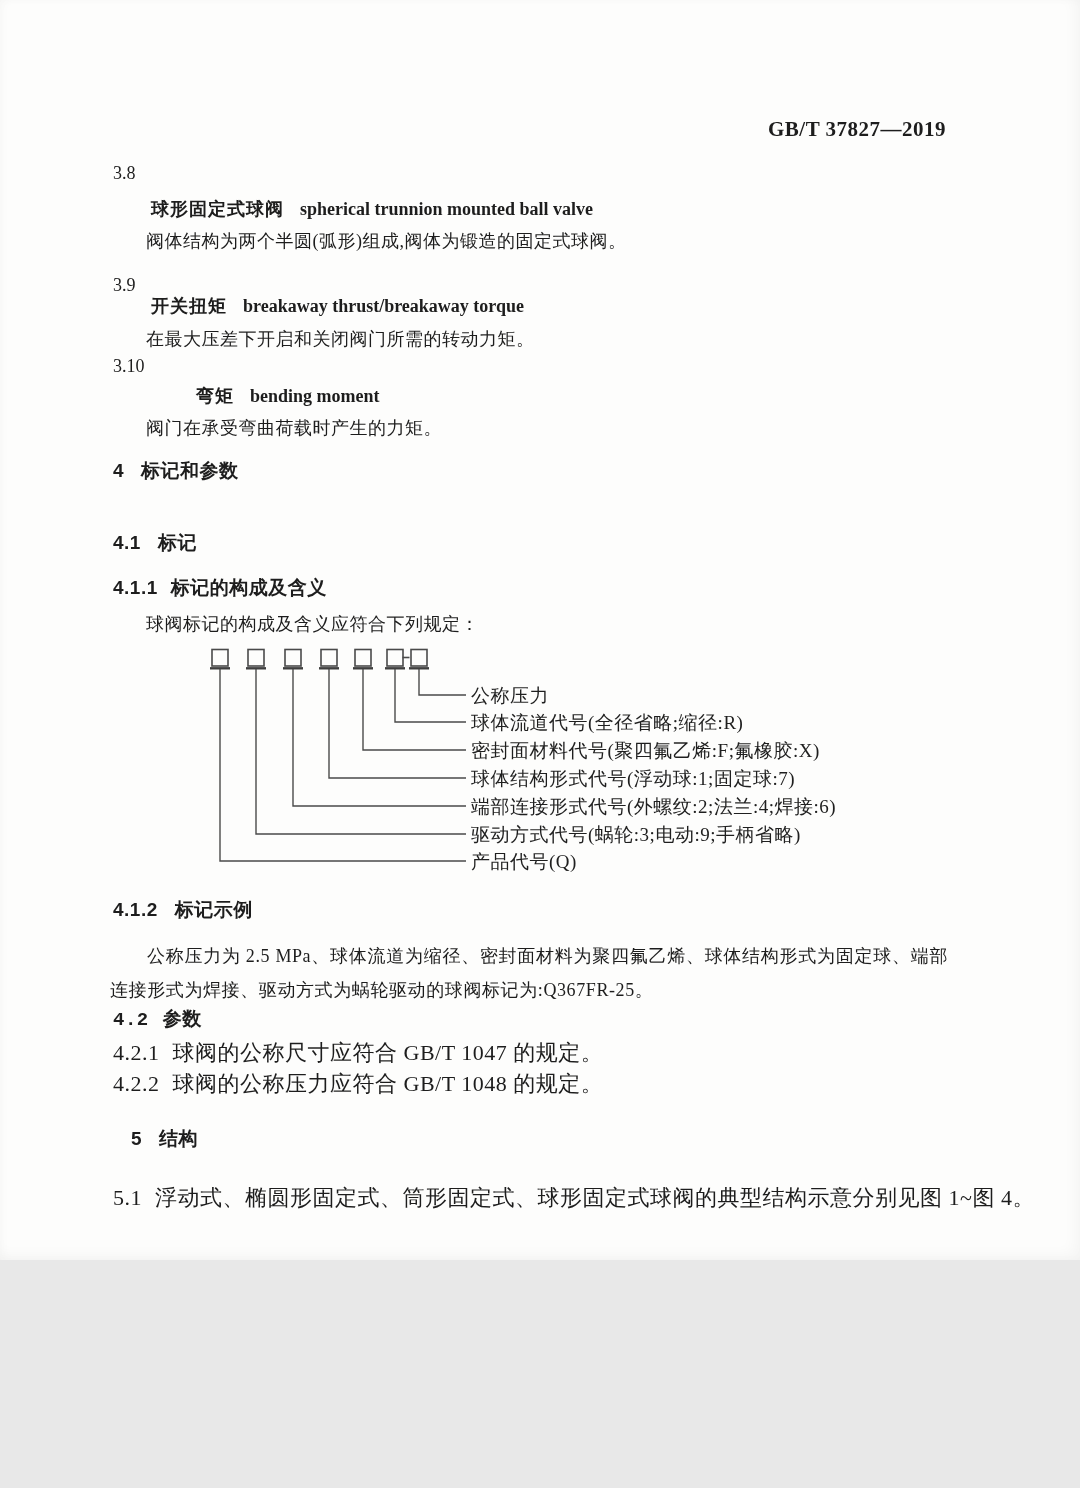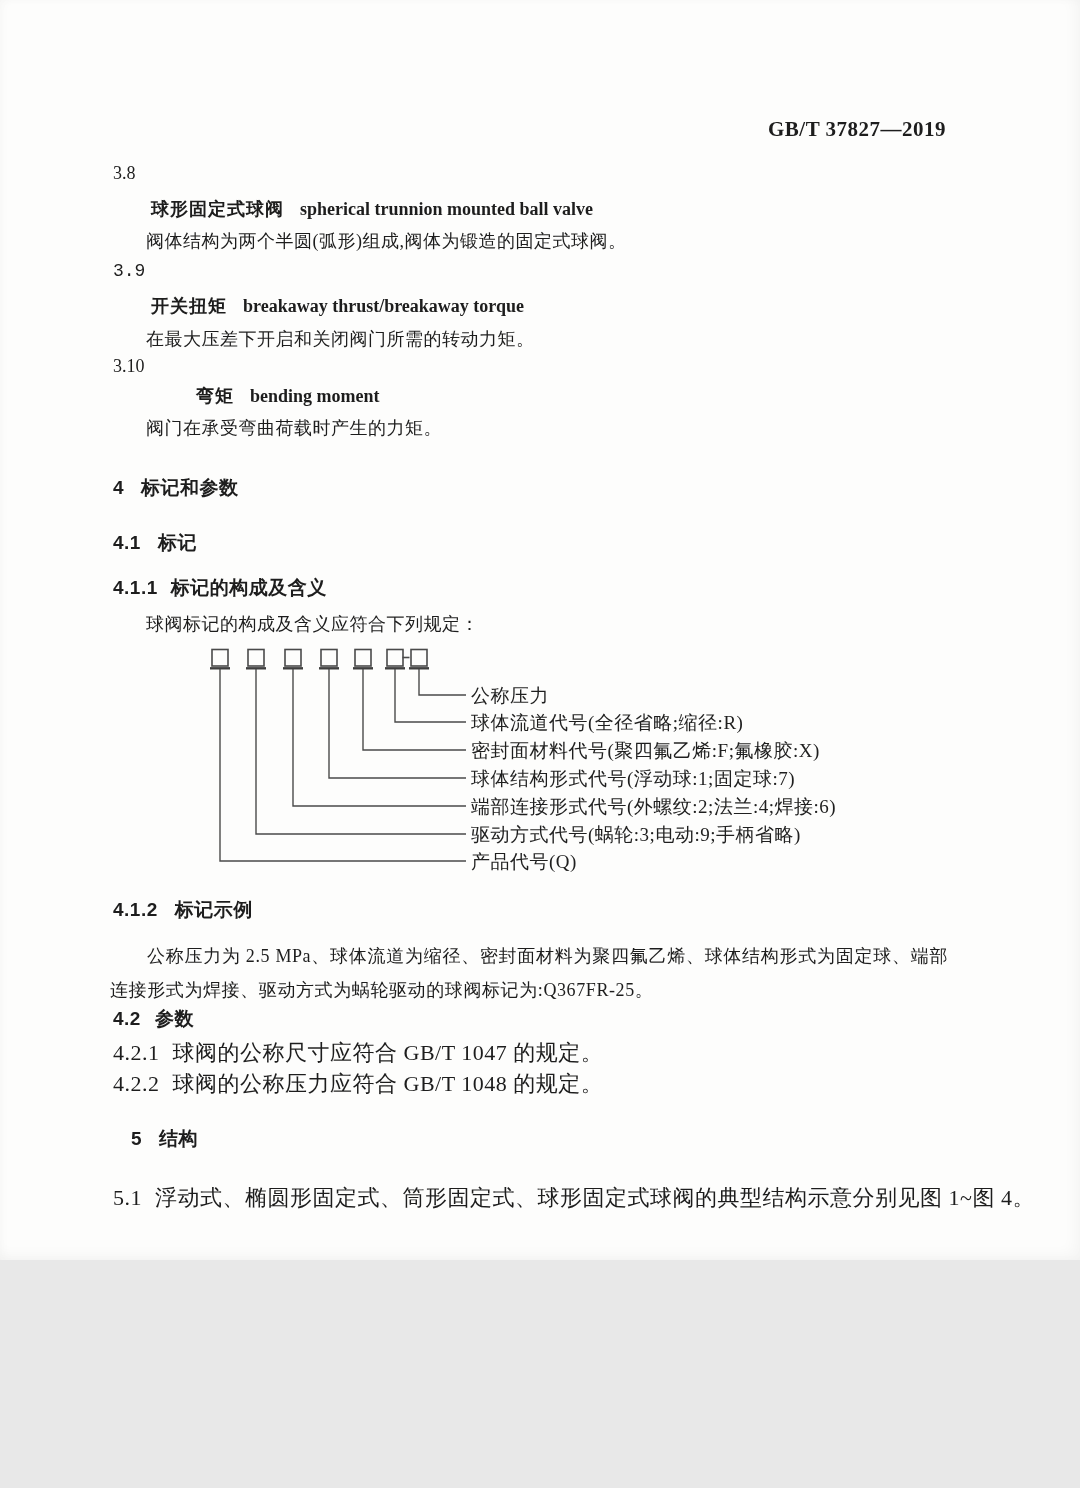--- a/index.html
+++ b/index.html
@@ -47,33 +47,33 @@
 <div class="page">
 
   <div class="abs std-code" style="left:768px; top:117px;">GB/T 37827—2019</div>
 
   <div class="abs clause-num" style="left:113px; top:163px;">3.8</div>
   <div class="abs body-text" style="left:146px; top:229px;">阀体结构为两个半圆(弧形)组成,阀体为锻造的固定式球阀。</div>
   <div class="abs term-line" style="left:151px; top:197px;">
     <span class="term-zh">球形固定式球阀</span><span class="term-en">spherical trunnion mounted ball valve</span>
   </div>
 
-  <div class="abs clause-num" style="left:113px; top:261px;font-family:Liberation Mono, monospace;">3.9</div>
+  <div class="abs clause-num" style="left:113px; top:275px;">3.9</div>
   <div class="abs term-line" style="left:151px; top:294px;">
     <span class="term-zh">开关扭矩</span><span class="term-en">breakaway thrust/breakaway torque</span>
   </div>
   <div class="abs body-text" style="left:146px; top:327px;">在最大压差下开启和关闭阀门所需的转动力矩。</div>
 
   <div class="abs clause-num" style="left:113px; top:356px;">3.10</div>
   <div class="abs term-line" style="left:151px; top:384px;margin-left:45px;">
     <span class="term-zh">弯矩</span><span class="term-en">bending moment</span>
   </div>
   <div class="abs body-text" style="left:146px; top:416px;">阀门在承受弯曲荷载时产生的力矩。</div>
 
-  <div class="abs heading" style="left:113px; top:475px;">
+  <div class="abs heading" style="left:113px; top:458px;">
     <span class="num">4</span><span>标记和参数</span>
   </div>
 
   <div class="abs heading" style="left:113px; top:530px;">
     <span class="num">4.1</span><span>标记</span>
   </div>
 
   <div class="abs heading" style="left:113px; top:575px;">
     <span class="num" style="margin-right:13px;">4.1.1</span><span>标记的构成及含义</span>
   </div>
@@ -118,21 +118,21 @@
     <text x="471" y="227.5">产品代号(Q)</text>
   </svg>
 
   <div class="abs heading" style="left:113px; top:897px;">
     <span class="num" style="">4.1.2</span><span>标记示例</span>
   </div>
 
   <div class="abs para" style="left:110px; top:940px; width:838px;">公称压力为 2.5 MPa、球体流道为缩径、密封面材料为聚四氟乙烯、球体结构形式为固定球、端部连接形式为焊接、驱动方式为蜗轮驱动的球阀标记为:Q367FR-25。</div>
 
   <div class="abs heading" style="left:113px; top:1006px;">
-    <span class="num" style="margin-right:14px;">4.2</span><span>参数</span>
+    <span class="num" style="margin-right:14px;font-family:Liberation Mono, monospace;">4.2</span><span>参数</span>
   </div>
 
   <div class="abs clause-line" style="left:113px; top:1038px;">
     <span class="num">4.2.1</span><span>球阀的公称尺寸应符合 GB/T 1047 的规定。</span>
   </div>
 
   <div class="abs clause-line" style="left:113px; top:1069px;">
     <span class="num">4.2.2</span><span>球阀的公称压力应符合 GB/T 1048 的规定。</span>
   </div>
 

